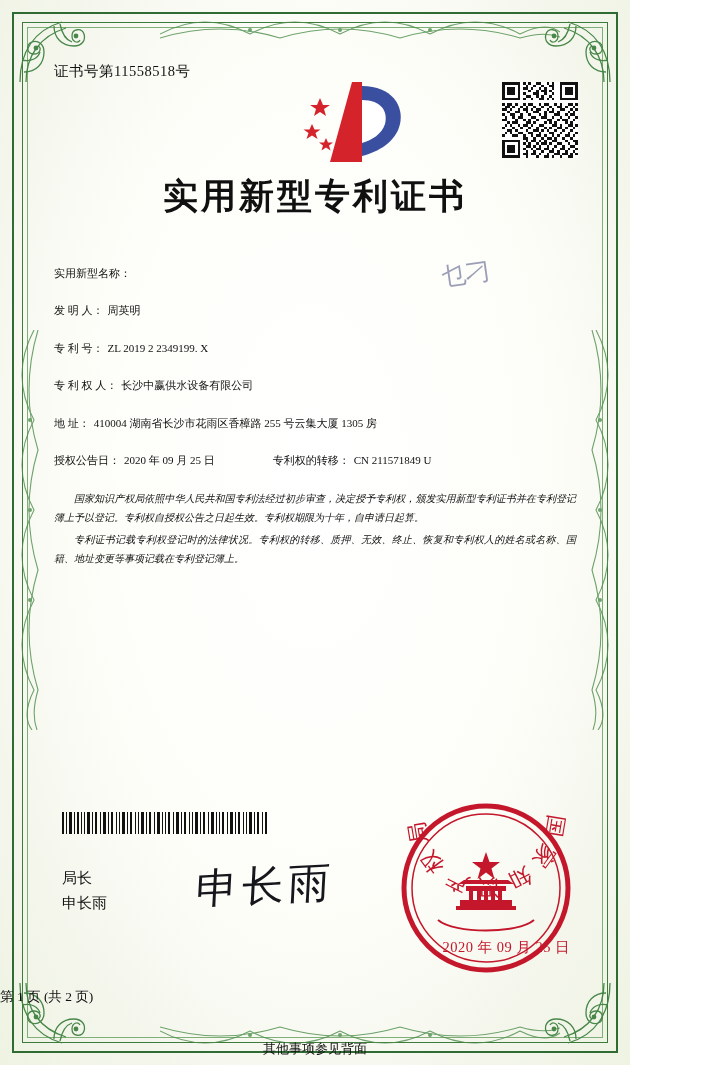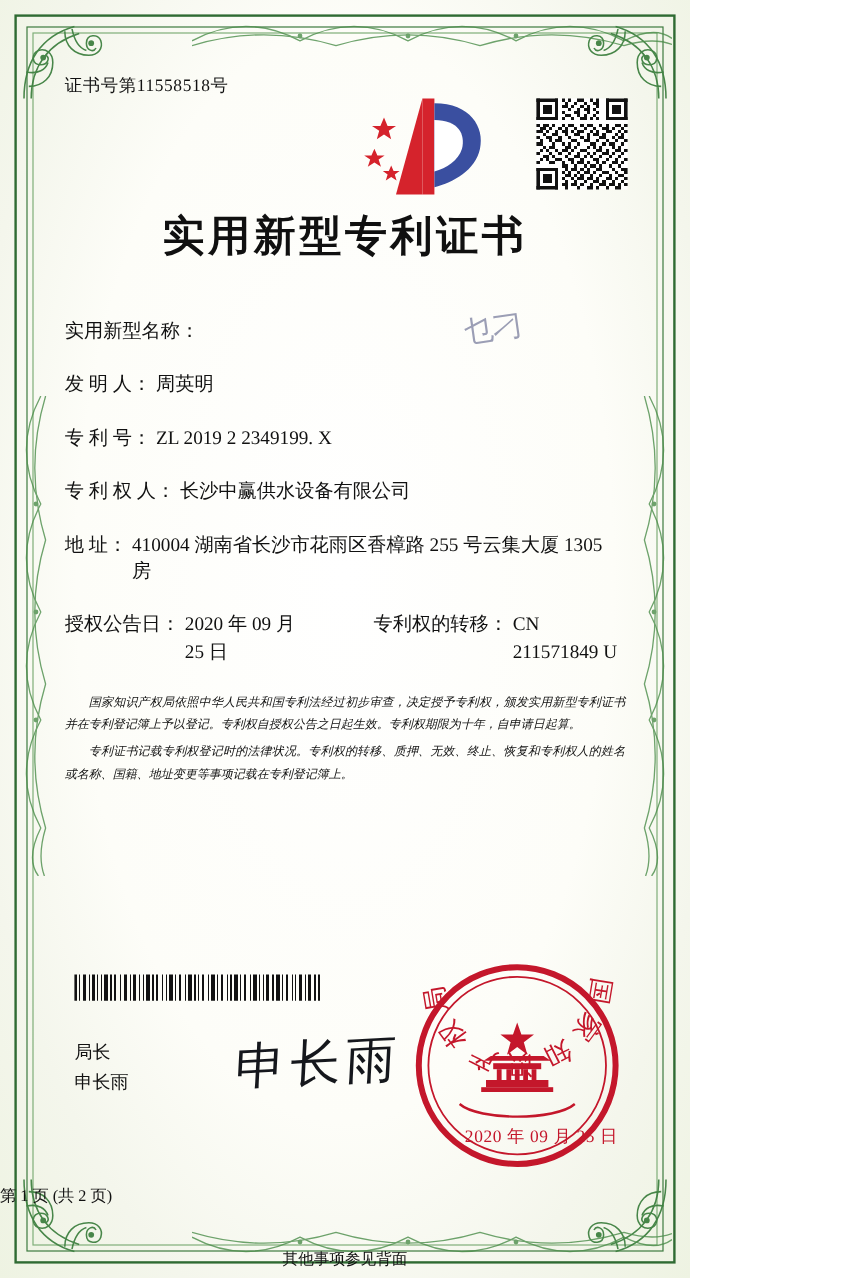--- a/index.html
+++ b/index.html
@@ -10,21 +10,21 @@
     width: 718px;
     height: 1065px;
     background: #ffffff;
     font-family: "Liberation Serif", "DejaVu Serif", serif;
     color: #1a1a1a;
     overflow: hidden;
   }
 
   .page {
     position: relative;
-    width: 575px;
+    width: 630px;
     height: 1065px;
     background:
       radial-gradient(ellipse at 50% 45%, #ffffff 0%, #fdfdf8 55%, #f4f6ec 78%, #eef3e2 100%);
     box-sizing: border-box;
   }
 
   
   .frame-outer {
     position: absolute;
     left: 12px; top: 12px; right: 12px; bottom: 12px;
@@ -122,21 +122,21 @@
   }
 
   .fields {
     margin-top: 46px;
     padding: 0 6px;
   }
   .field-row {
     display: flex;
     align-items: baseline;
     margin-bottom: 22px;
-    font-size: 16px;
+    font-size: 11px;
     line-height: 1.4;
   }
   .field-label {
     white-space: nowrap;
     color: #111;
   }
   .field-value {
     margin-left: 4px;
     color: #111;
   }

